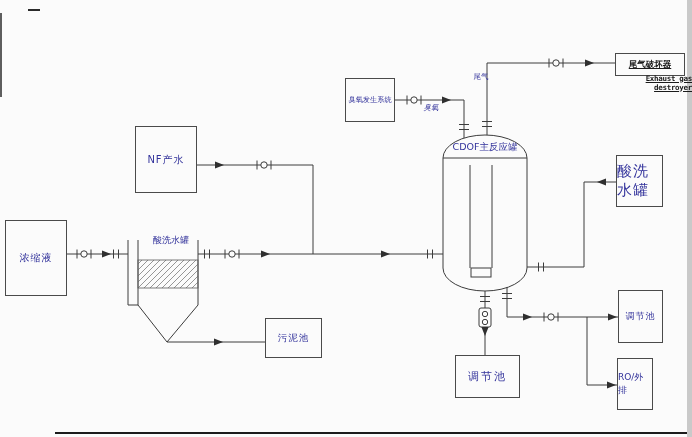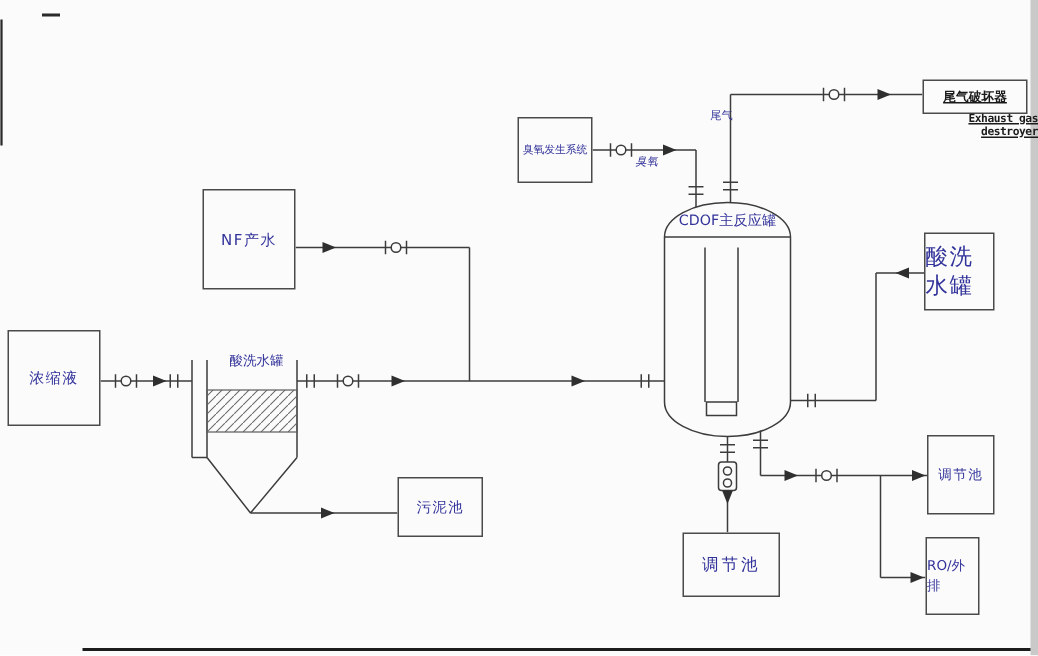--- a/index.html
+++ b/index.html
@@ -112,21 +112,21 @@
     </g>
 
     <g>
       <rect x="687" y="0" width="5" height="437" fill="#c9c9c9"></rect>
       <line x1="55" y1="433" x2="687" y2="433" stroke="#1c1c1c" stroke-width="2"></line>
       <line x1="1" y1="13" x2="1" y2="97" stroke="#2a2a2a" stroke-width="1.5"></line>
       <rect x="28" y="9" width="12" height="2" fill="#2a2a2a"></rect>
     </g>
   </svg>
 
-  <div class="box cn" style="left:5px;top:220px;width:62px;height:64px;font-size:10px;">
+  <div class="box cn" style="left:5px;top:220px;width:62px;height:76px;font-size:10px;">
     <span>浓缩液</span>
   </div>
 
   <div class="box cn" style="left:135px;top:126px;width:62px;height:67px;font-size:10px;">
     <span>NF产水</span>
   </div>
 
   <div class="box" style="left:345px;top:78px;width:50px;height:44px;font-size:7.2px;">
     <span>臭氧发生系统</span>
   </div>

